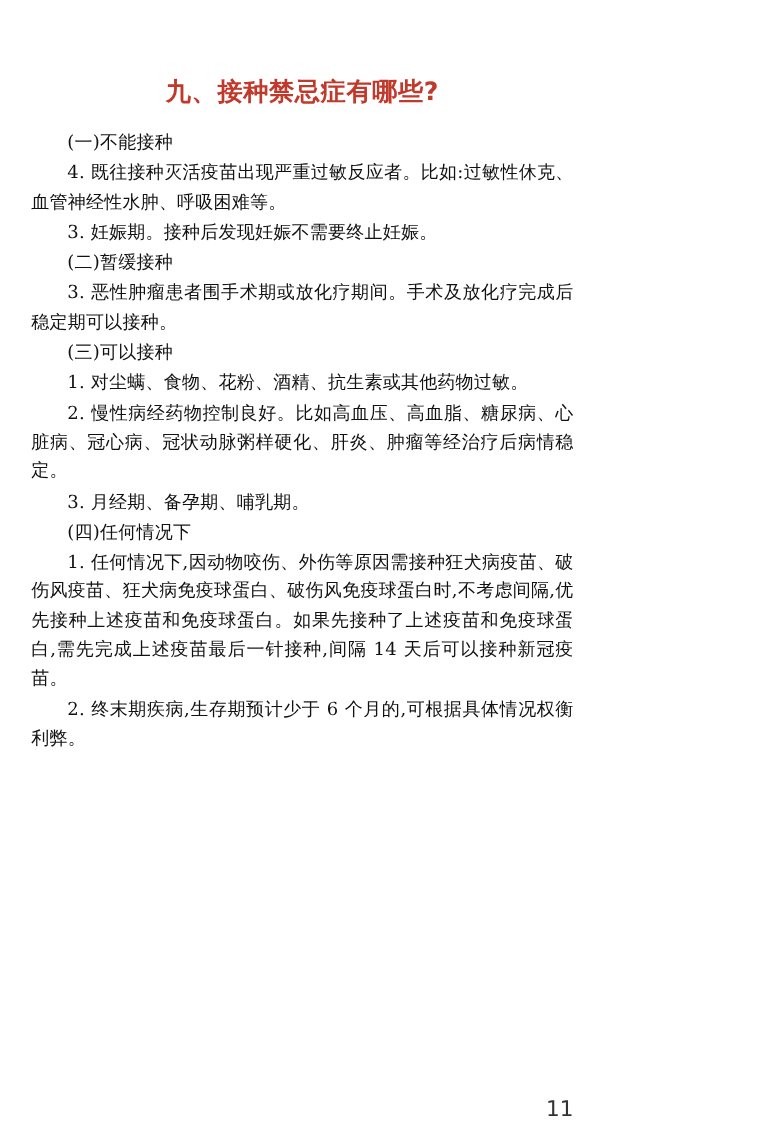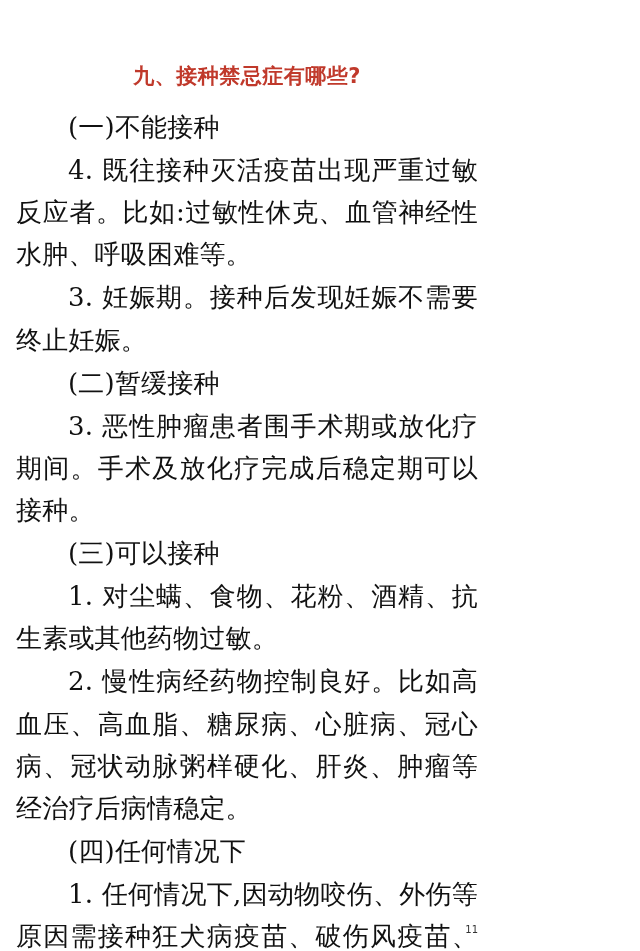--- a/index.html
+++ b/index.html
@@ -12,51 +12,51 @@
     background: #ffffff;
     font-family: "DejaVu Serif", "Liberation Serif", serif;
     color: #111111;
     position: relative;
     overflow: hidden;
   }
   .page {
     box-sizing: border-box;
     width: 512px;
     height: 951px;
-    padding: 62px 34px 20px 16px;
+    padding: 62px 34px 20px 26px;
     position: relative;
   }
   .doc-title {
     color: #c0392b;
     font-size: 21px;
     font-weight: bold;
     text-align: center;
     letter-spacing: 0.5px;
     margin: 0 0 16px 0;
     font-family: "DejaVu Sans", "Liberation Sans", sans-serif;
   }
   .para {
-    font-size: 26px;
+    font-size: 15px;
     line-height: 1.62;
     text-align: justify;
     text-justify: inter-ideograph;
     margin: 0 0 1px 0;
     letter-spacing: 0.2px;
   }
   .indent {
     text-indent: 2em;
   }
   .subhead {
     text-indent: 2em;
   }
   .page-number {
     position: absolute;
     right: 34px;
     bottom: 16px;
-    font-size: 10px;
+    font-size: 18px;
     color: #333333;
     font-family: "DejaVu Sans", "Liberation Sans", sans-serif;
   }
 </style>
 </head>
 <body>
 
 <div class="page">
 
   <h1 class="doc-title">九、接种禁忌症有哪些?</h1>
@@ -69,20 +69,21 @@
 
   <div class="section">
     <p class="para subhead">(二)暂缓接种</p>
     <p class="para indent">3. 恶性肿瘤患者围手术期或放化疗期间。手术及放化疗完成后稳定期可以接种。</p>
   </div>
 
   <div class="section">
     <p class="para subhead">(三)可以接种</p>
     <p class="para indent">1. 对尘螨、食物、花粉、酒精、抗生素或其他药物过敏。</p>
     <p class="para indent">2. 慢性病经药物控制良好。比如高血压、高血脂、糖尿病、心脏病、冠心病、冠状动脉粥样硬化、肝炎、肿瘤等经治疗后病情稳定。</p>
+    <p class="para indent">3. 月经期、备孕期、哺乳期。</p>
   </div>
 
   <div class="section">
     <p class="para subhead">(四)任何情况下</p>
     <p class="para indent">1. 任何情况下,因动物咬伤、外伤等原因需接种狂犬病疫苗、破伤风疫苗、狂犬病免疫球蛋白、破伤风免疫球蛋白时,不考虑间隔,优先接种上述疫苗和免疫球蛋白。如果先接种了上述疫苗和免疫球蛋白,需先完成上述疫苗最后一针接种,间隔 14 天后可以接种新冠疫苗。</p>
     <p class="para indent">2. 终末期疾病,生存期预计少于 6 个月的,可根据具体情况权衡利弊。</p>
   </div>
 
   <div class="page-number">11</div>
 

